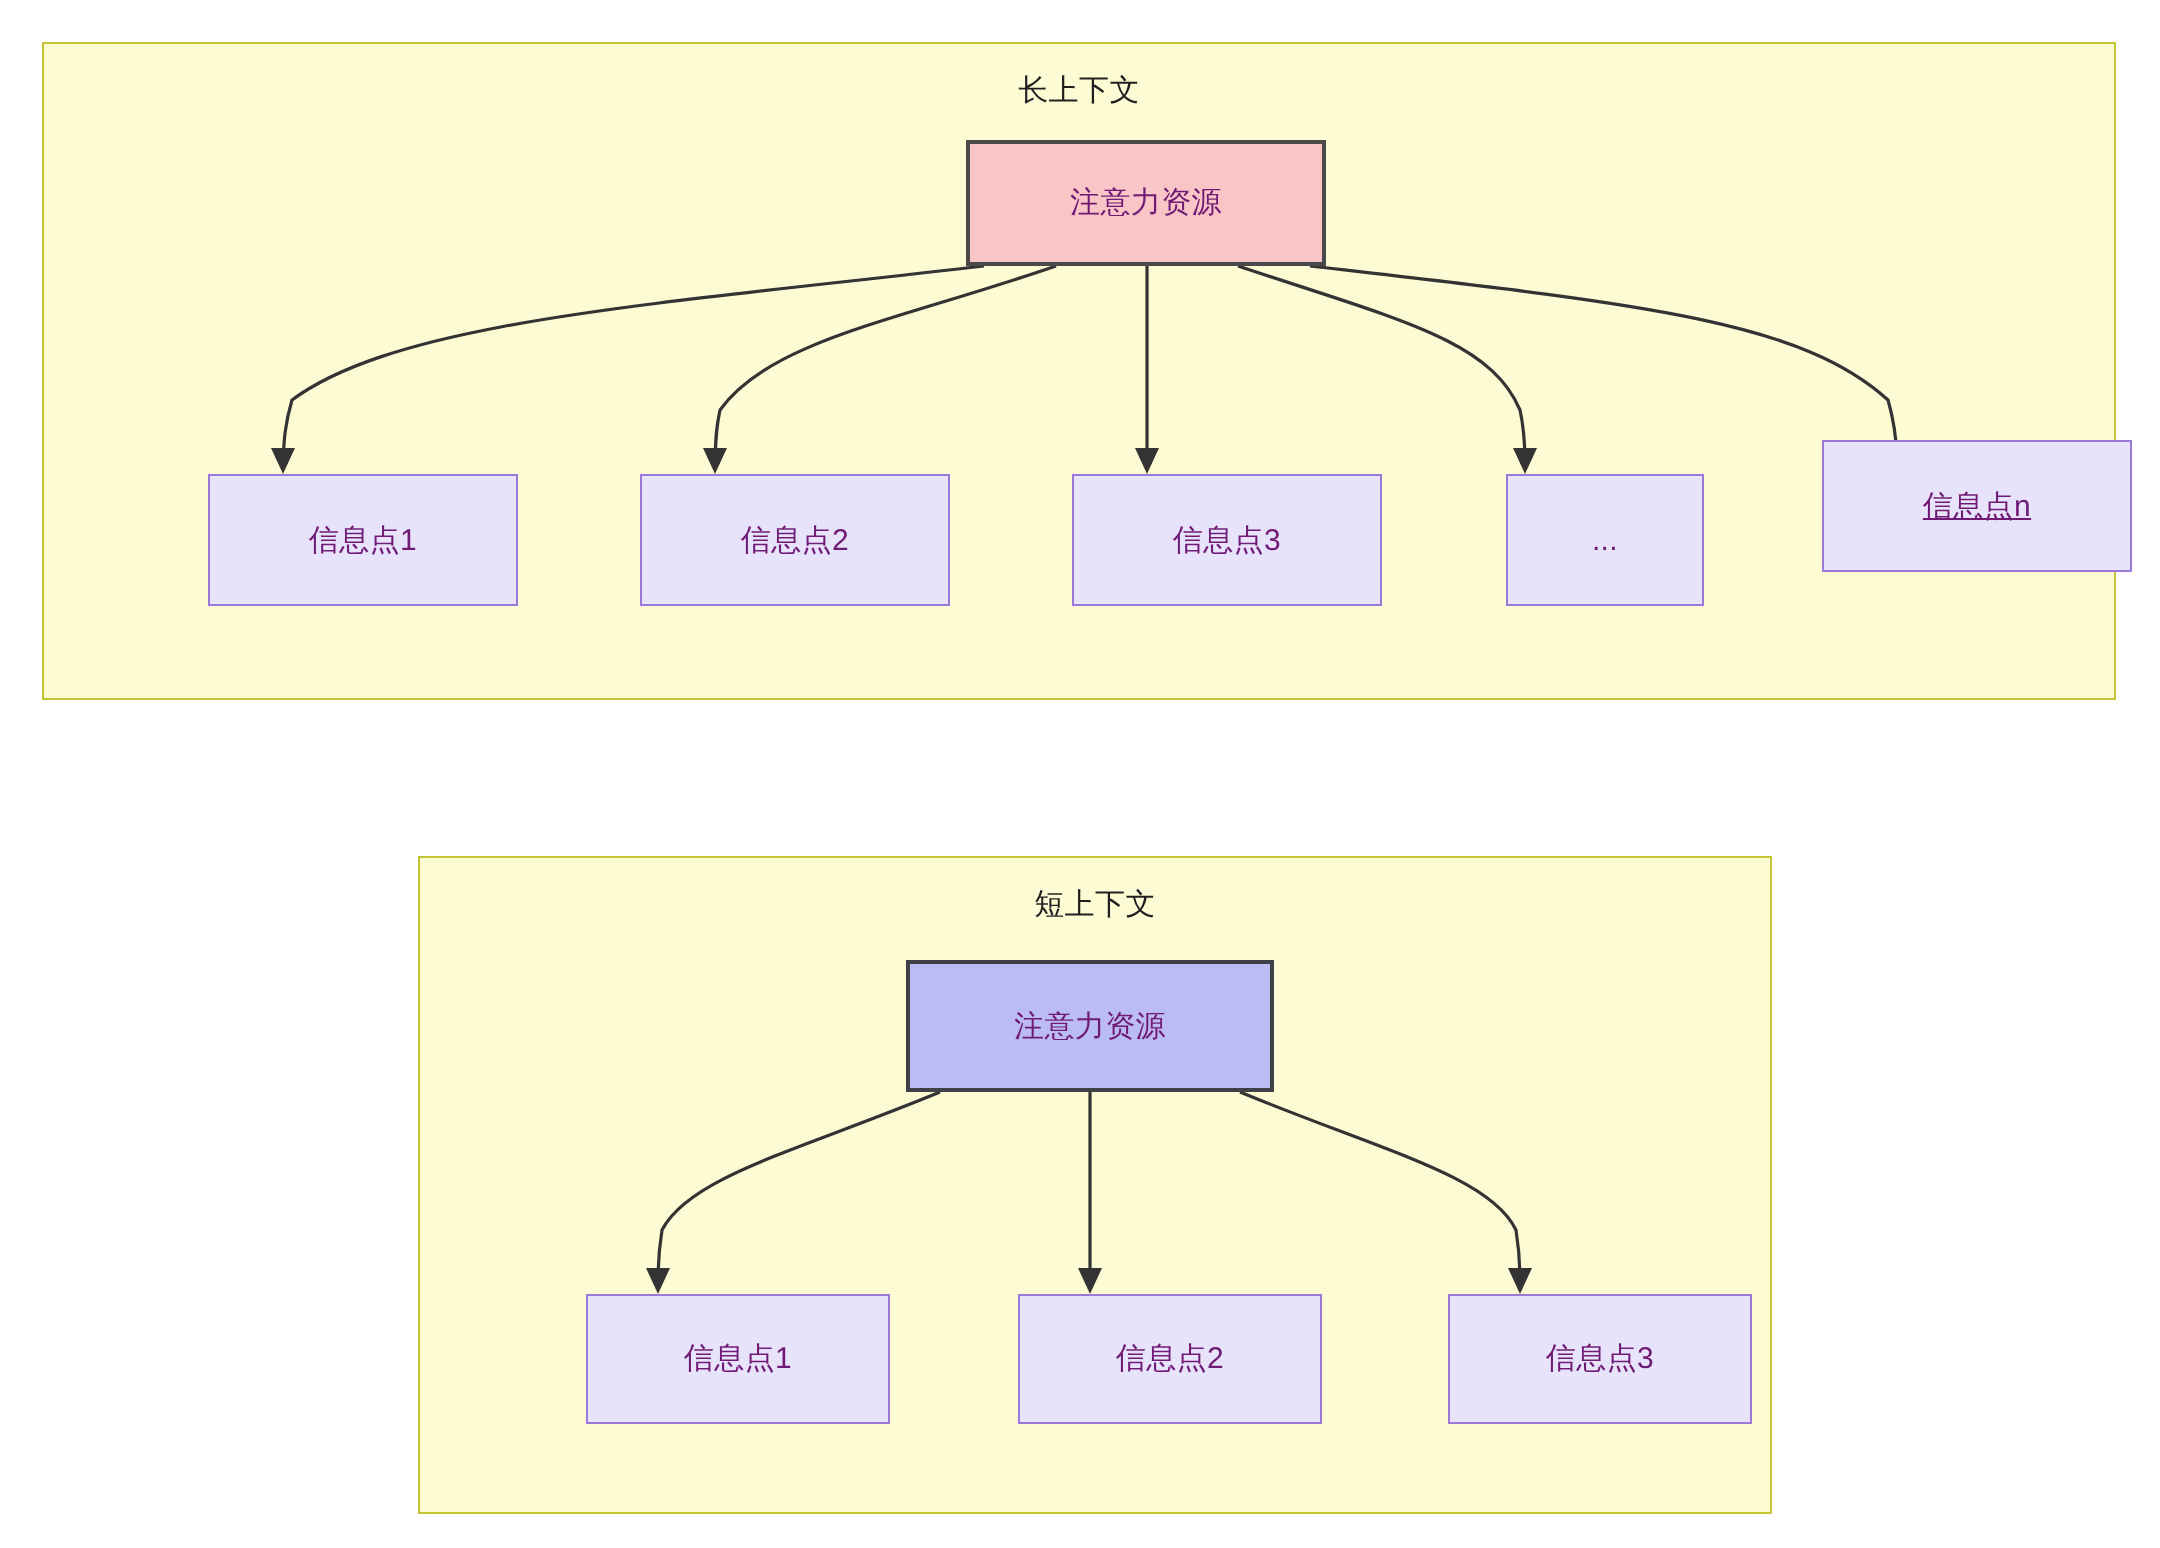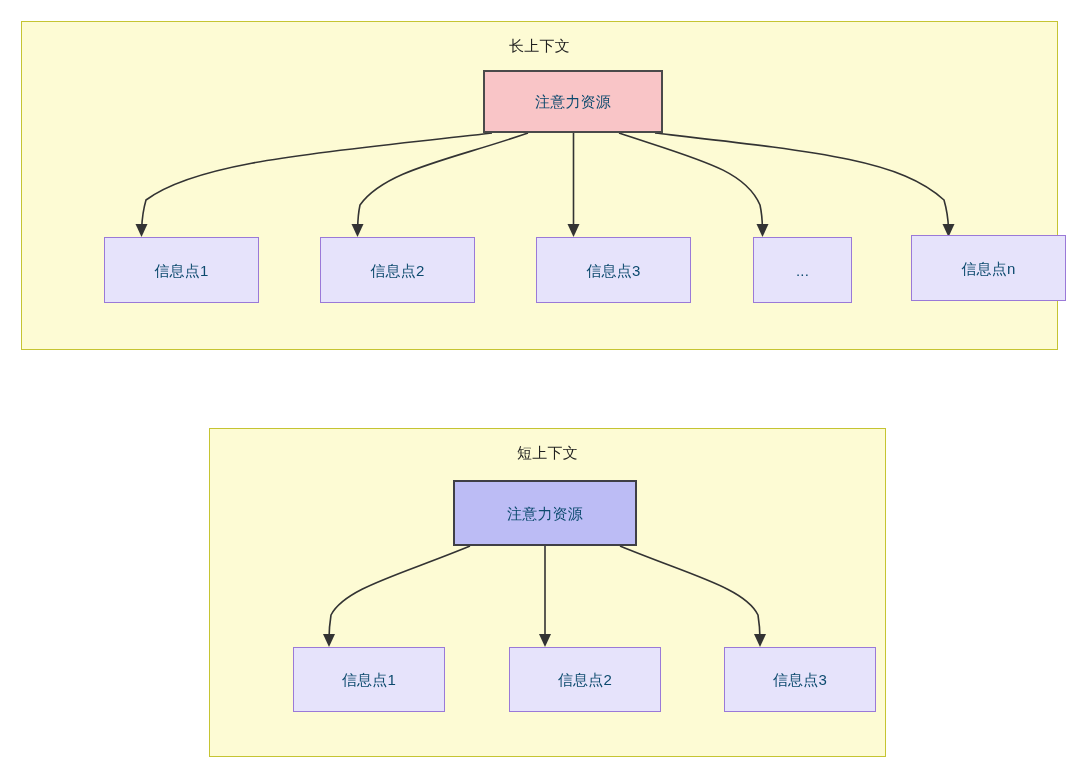--- a/index.html
+++ b/index.html
@@ -76,21 +76,21 @@
   }
 
   
   .node {
     position: absolute;
     box-sizing: border-box;
     display: flex;
     align-items: center;
     justify-content: center;
     font-size: 15px;
-    color: #0c4a6e;
+    color: #701a75;
     line-height: 1;
     letter-spacing: 0.2px;
   }
   .node-attention-red {
     background: #f9c5c7;
     border: 2px solid #4a4a4a;
   }
   .node-attention-purple {
     background: #bcbcf5;
     border: 2px solid #3f3f46;
@@ -106,21 +106,21 @@
     left: 483px;
     top: 70px;
     width: 180px;
     height: 63px;
   }
   
   #node-long-child-0 { left: 64px;  top: 237px; width: 155px; height: 66px; }
   #node-long-child-1 { left: 280px; top: 237px; width: 155px; height: 66px; }
   #node-long-child-2 { left: 496px; top: 237px; width: 155px; height: 66px; }
   #node-long-child-3 { left: 713px; top: 237px; width: 99px;  height: 66px; }
-  #node-long-child-4 { left: 871px; top: 235px; width: 155px; height: 66px; }
+  #node-long-child-4 { left: 871px; top: 220px; width: 155px; height: 66px; text-decoration: underline; }
 
   
   #node-short-center {
     left: 453px;
     top: 480px;
     width: 184px;
     height: 66px;
   }
   
   #node-short-child-0 { left: 253px; top: 647px; width: 152px; height: 65px; }

